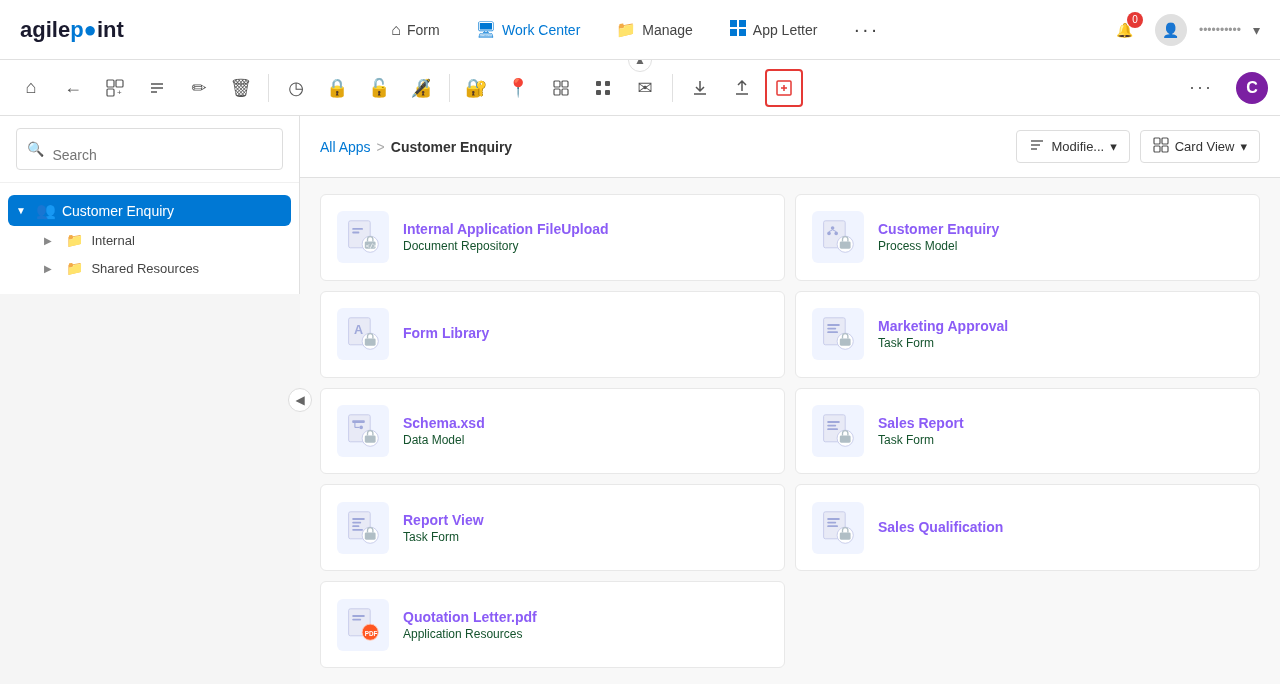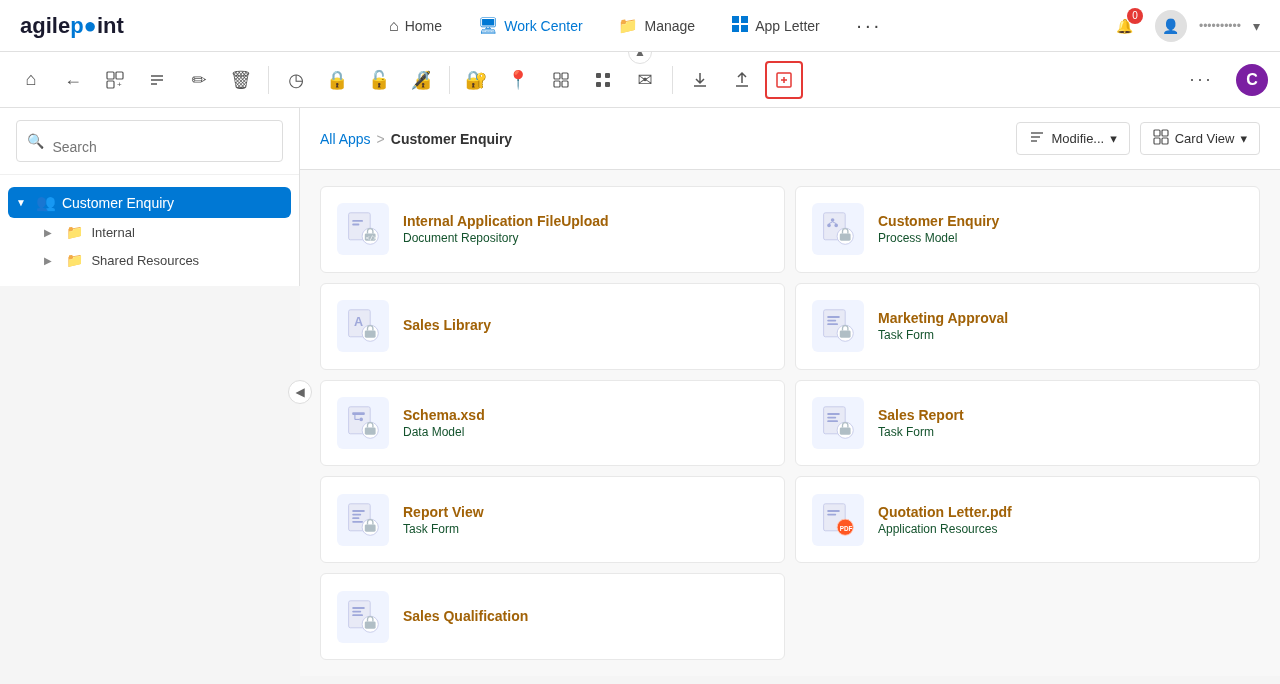--- a/index.html
+++ b/index.html
@@ -2,21 +2,21 @@
 <html><head>
   <meta charset="utf-8">
   <style>
     * { box-sizing: border-box; margin: 0; padding: 0; }
     body { font-family: -apple-system, BlinkMacSystemFont, 'Segoe UI', Arial, sans-serif; background: #f5f5f5; color: #333; font-size: 14px; }
 
     
     .top-nav {
       background: #fff;
       border-bottom: 1px solid #e0e0e0;
-      height: 52px;
+      height: 60px;
       display: flex;
       align-items: center;
       padding: 0 20px;
       position: relative;
       z-index: 10;
     }
     .logo { display: flex; align-items: center; margin-right: 40px; }
     .nav-items { display: flex; align-items: center; gap: 8px; flex: 1; justify-content: center; }
     .nav-item {
       display: flex; align-items: center; gap: 6px;
@@ -141,42 +141,42 @@
       display: flex; align-items: center; gap: 14px; padding: 14px 16px;
       cursor: pointer; transition: box-shadow 0.15s;
     }
     .card-icon {
       width: 52px; height: 52px; background: #f0f4ff;
       border-radius: 6px; display: flex; align-items: center; justify-content: center;
       flex-shrink: 0; position: relative;
     }
     .card-icon svg { width: 36px; height: 36px; }
     .card-info { flex: 1; }
-    .card-title { font-size: 14px; font-weight: 600; color: #a16207; margin-bottom: 2px; }
+    .card-title { font-size: 14px; font-weight: 600; color: #8b5cf6; margin-bottom: 2px; }
     .card-subtitle { font-size: 12px; color: #14532d; }
 
     
     .sidebar-wrap { position: relative; }
 
     .purple-circle {
       width: 32px; height: 32px; border-radius: 50%; background: #7b1fa2;
       display: flex; align-items: center; justify-content: center; color: #fff; font-size: 16px; font-weight: bold;
     }
   </style>
 </head>
 <body>
 
 <nav class="top-nav">
   <div class="logo">
     <span style="font-size:22px;font-weight:700;color:#1a1a2e;">agile<span style="color:#0078d4;">p</span><span style="color:#0078d4;">●</span>int</span>
   </div>
   <div class="nav-items">
     <div class="nav-item">
       <span class="nav-icon">⌂</span>
-      <span>Home</span>
+      <span>Form</span>
     </div>
     <div class="nav-item active">
       <span class="nav-icon">🖥</span>
       <span>Work Center</span>
     </div>
     <div class="nav-item">
       <span class="nav-icon">📁</span>
       <span>Manage</span>
     </div>
     <div class="nav-item">
@@ -384,21 +384,21 @@
       <div class="card-icon">
         <svg width="40" height="40" viewBox="0 0 40 40">
       <rect x="4" y="2" width="24" height="30" rx="2" fill="#e8eaf6" stroke="#c5cae9" stroke-width="1"></rect>
       <text x="10" y="20" font-size="14" fill="#9fa8da" font-weight="bold">A</text>
       <circle cx="28" cy="28" r="9" fill="#fff" stroke="#c5cae9" stroke-width="1"></circle>
       <rect x="22" y="25" width="12" height="8" rx="1.5" fill="#b0bec5"></rect>
       <path d="M25 25V22.5a3 3 0 0 1 6 0V25" stroke="#b0bec5" stroke-width="1.5" fill="none"></path>
     </svg>
       </div>
       <div class="card-info">
-        <div class="card-title">Sales Library</div>
+        <div class="card-title">Form Library</div>
       </div>
     </div>
         <div class="card">
       <div class="card-icon">
         <svg width="40" height="40" viewBox="0 0 40 40">
       <rect x="4" y="2" width="24" height="30" rx="2" fill="#e8eaf6" stroke="#c5cae9" stroke-width="1"></rect>
       <rect x="8" y="9" width="14" height="2" rx="1" fill="#9fa8da"></rect>
       <rect x="8" y="13" width="10" height="2" rx="1" fill="#9fa8da"></rect>
       <rect x="8" y="17" width="12" height="2" rx="1" fill="#9fa8da"></rect>
       <circle cx="28" cy="28" r="9" fill="#fff" stroke="#c5cae9" stroke-width="1"></circle>
@@ -463,41 +463,41 @@
         <div class="card-title">Report View</div>
         <div class="card-subtitle">Task Form</div>
       </div>
     </div>
         <div class="card">
       <div class="card-icon">
         <svg width="40" height="40" viewBox="0 0 40 40">
       <rect x="4" y="2" width="24" height="30" rx="2" fill="#e8eaf6" stroke="#c5cae9" stroke-width="1"></rect>
       <rect x="8" y="9" width="14" height="2" rx="1" fill="#9fa8da"></rect>
       <rect x="8" y="13" width="10" height="2" rx="1" fill="#9fa8da"></rect>
+      <rect x="8" y="17" width="12" height="2" rx="1" fill="#9fa8da"></rect>
+      <circle cx="28" cy="28" r="9" fill="#fff" stroke="#c5cae9" stroke-width="1"></circle>
+      <rect x="22" y="25" width="12" height="8" rx="1.5" fill="#b0bec5"></rect>
+      <path d="M25 25V22.5a3 3 0 0 1 6 0V25" stroke="#b0bec5" stroke-width="1.5" fill="none"></path>
+    </svg>
+      </div>
+      <div class="card-info">
+        <div class="card-title">Sales Qualification</div>
+
+      </div>
+    </div>
+        <div class="card">
+      <div class="card-icon">
+        <svg width="40" height="40" viewBox="0 0 40 40">
+      <rect x="4" y="2" width="24" height="30" rx="2" fill="#e8eaf6" stroke="#c5cae9" stroke-width="1"></rect>
+      <rect x="8" y="9" width="14" height="2" rx="1" fill="#9fa8da"></rect>
+      <rect x="8" y="13" width="10" height="2" rx="1" fill="#9fa8da"></rect>
       <circle cx="28" cy="28" r="9" fill="#ff5722" stroke="#ffccbc" stroke-width="1"></circle>
       <text x="22" y="32" font-size="7" fill="#fff" font-weight="bold">PDF</text>
     </svg>
       </div>
       <div class="card-info">
         <div class="card-title">Quotation Letter.pdf</div>
         <div class="card-subtitle">Application Resources</div>
       </div>
     </div>
-        <div class="card">
-      <div class="card-icon">
-        <svg width="40" height="40" viewBox="0 0 40 40">
-      <rect x="4" y="2" width="24" height="30" rx="2" fill="#e8eaf6" stroke="#c5cae9" stroke-width="1"></rect>
-      <rect x="8" y="9" width="14" height="2" rx="1" fill="#9fa8da"></rect>
-      <rect x="8" y="13" width="10" height="2" rx="1" fill="#9fa8da"></rect>
-      <rect x="8" y="17" width="12" height="2" rx="1" fill="#9fa8da"></rect>
-      <circle cx="28" cy="28" r="9" fill="#fff" stroke="#c5cae9" stroke-width="1"></circle>
-      <rect x="22" y="25" width="12" height="8" rx="1.5" fill="#b0bec5"></rect>
-      <path d="M25 25V22.5a3 3 0 0 1 6 0V25" stroke="#b0bec5" stroke-width="1.5" fill="none"></path>
-    </svg>
-      </div>
-      <div class="card-info">
-        <div class="card-title">Sales Qualification</div>
-
-      </div>
-    </div>
       </div>
   </div>
 </div>
 
 </body></html>

